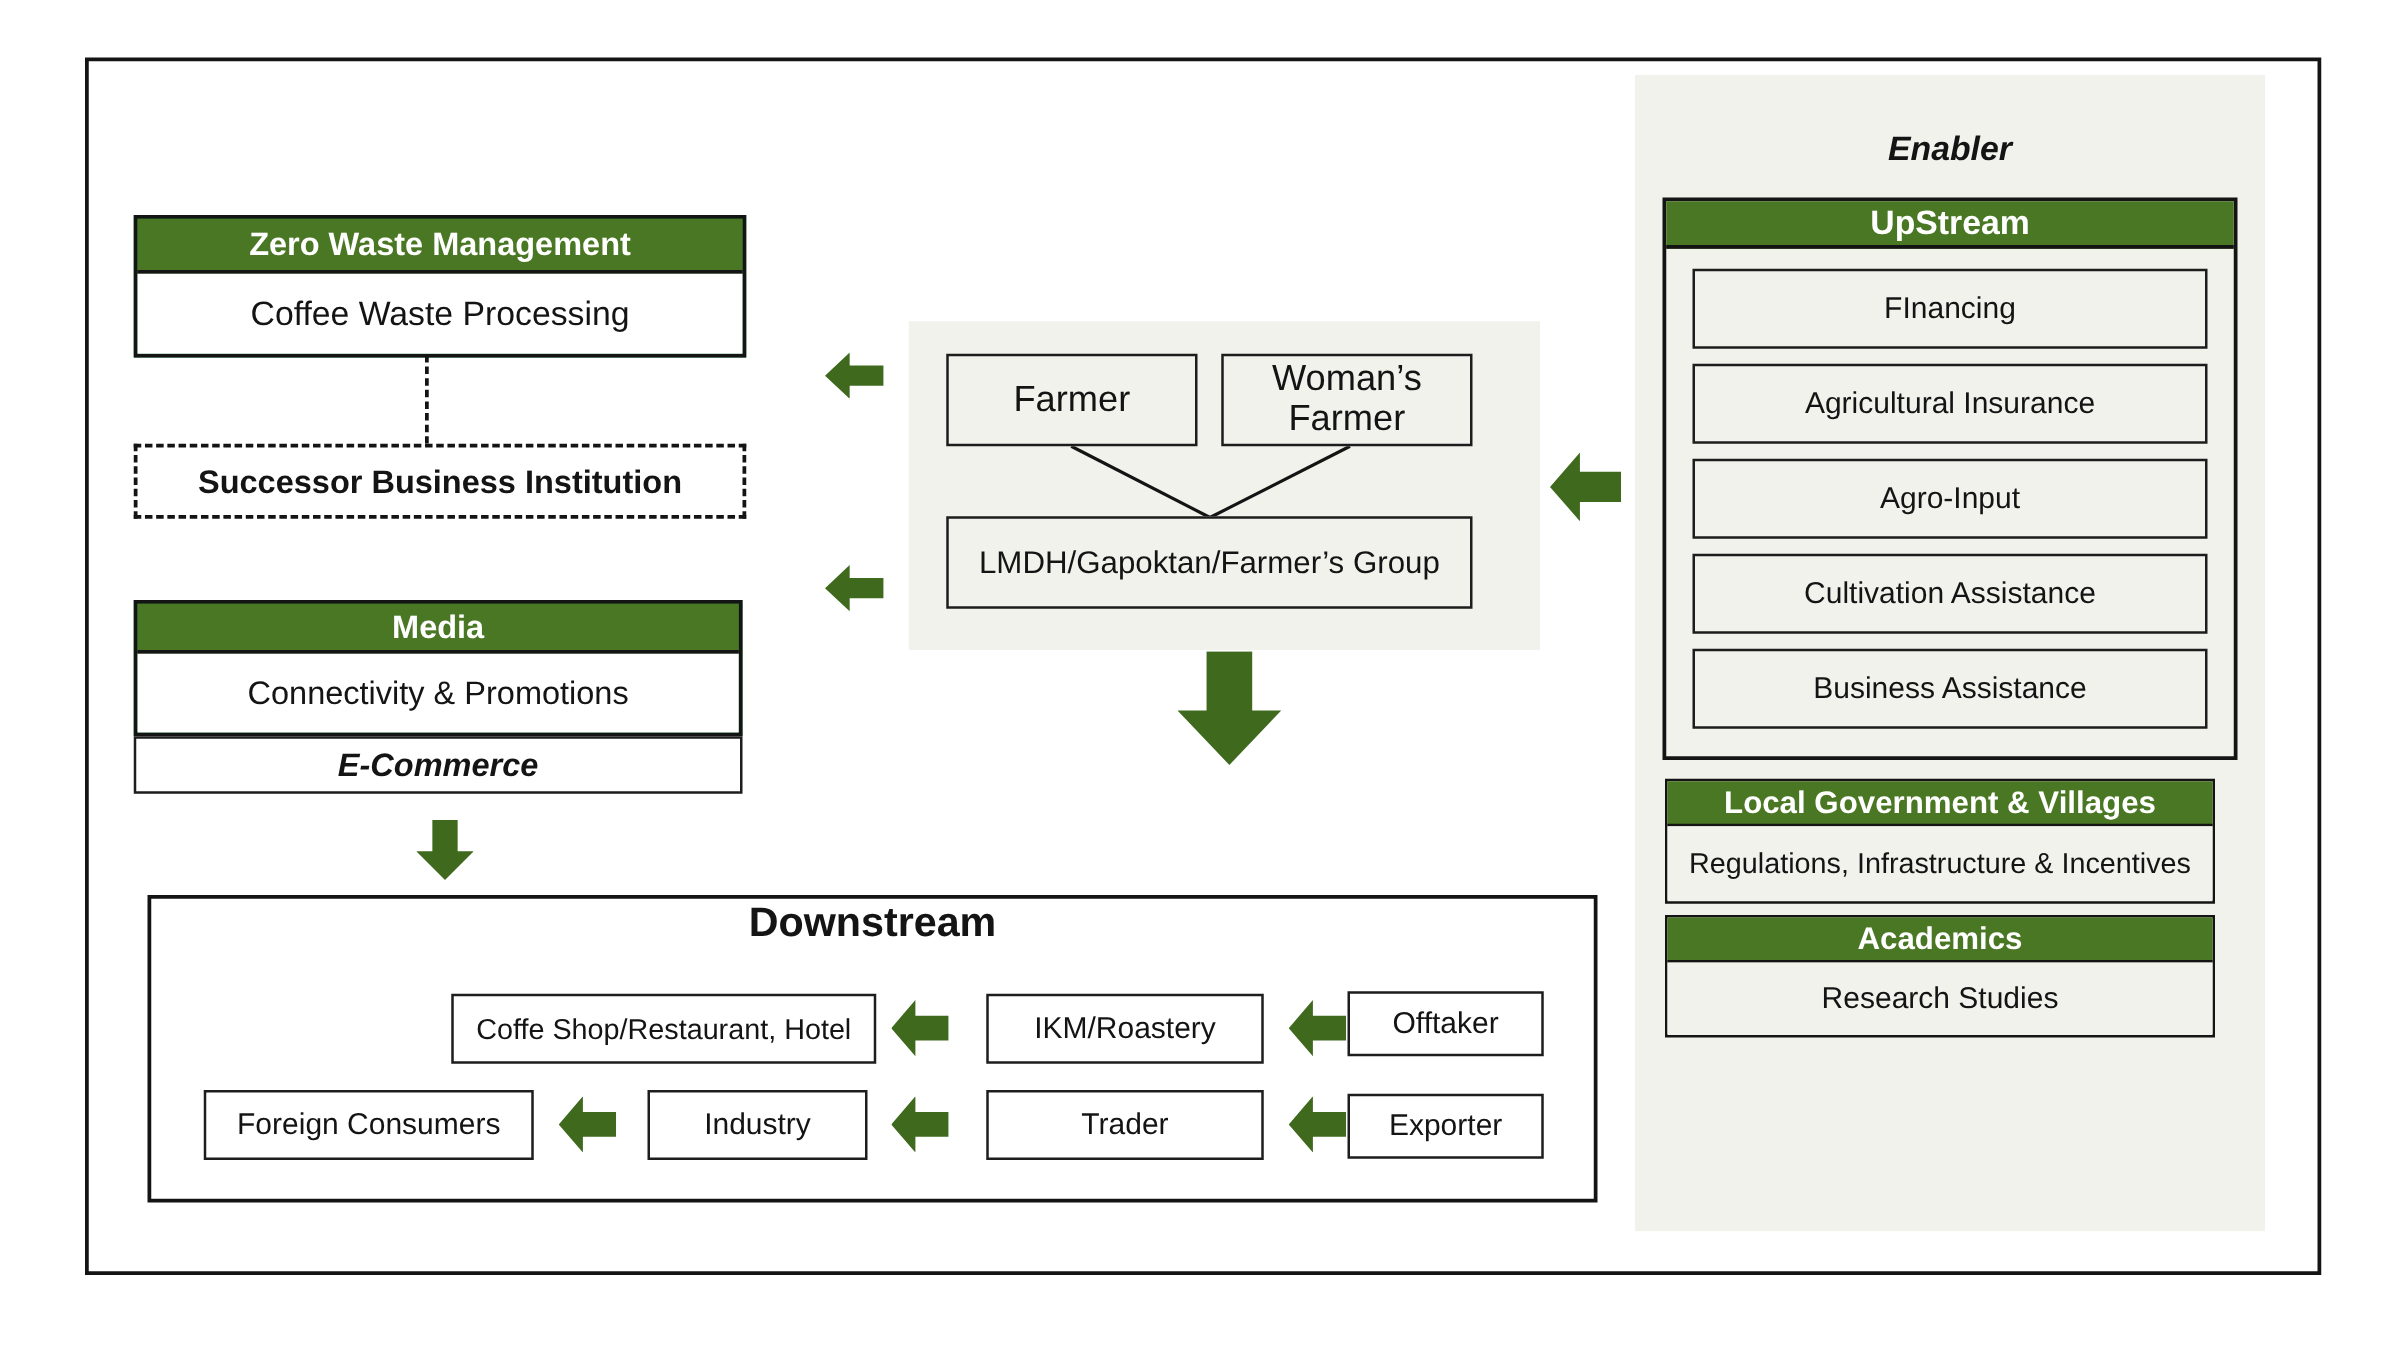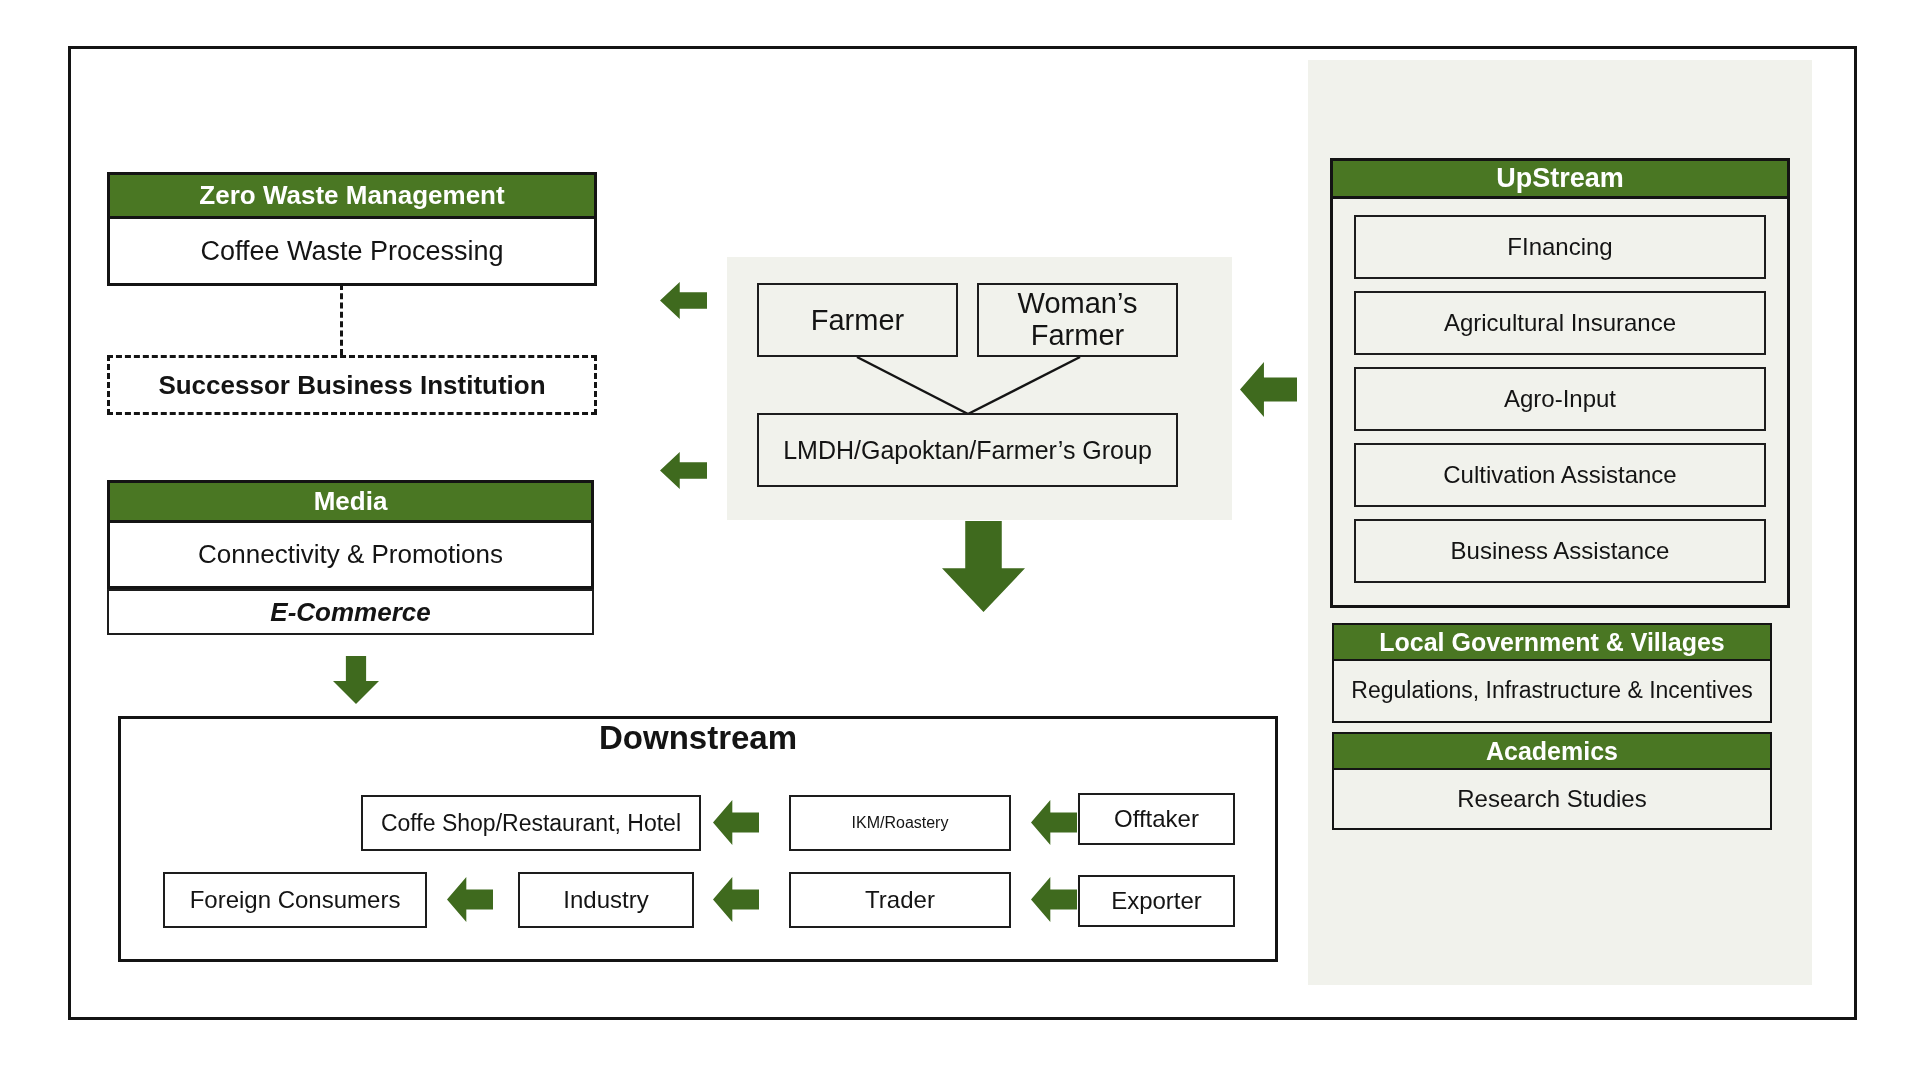--- a/index.html
+++ b/index.html
@@ -69,34 +69,35 @@
 <div class="abs arr-left" style="left:660px;top:282px;width:47px;height:37px;"></div>
 <div class="abs arr-left" style="left:660px;top:452px;width:47px;height:37px;"></div>
 <div class="abs arr-left" style="left:1240px;top:362px;width:57px;height:55px;"></div>
 <div class="abs arr-down" style="left:942px;top:521px;width:83px;height:91px;"></div>
 
 <div class="abs" style="left:118px;top:716px;width:1160px;height:246px;border:3px solid var(--line-dark);background:#fff;">
   <div class="cen" style="font-size:33px;font-weight:bold;">Downstream</div>
 
   <div class="abs pbox cen" style="left:240px;top:76px;width:340px;height:56px;font-size:23px;">Coffe Shop/Restaurant, Hotel</div>
   <div class="abs arr-left" style="left:592px;top:81px;width:46px;height:45px;"></div>
-  <div class="abs pbox cen" style="left:668px;top:76px;width:222px;height:56px;font-size:16px;">IKM/Roastery</div>
+  <div class="abs pbox cen" style="left:668px;top:76px;width:222px;height:56px;font-size:24px;">IKM/Roastery</div>
   <div class="abs arr-left" style="left:910px;top:81px;width:46px;height:45px;"></div>
   <div class="abs pbox cen" style="left:957px;top:74px;width:157px;height:52px;font-size:24px;">Offtaker</div>
 
   <div class="abs pbox cen" style="left:42px;top:153px;width:264px;height:56px;font-size:24px;">Foreign Consumers</div>
   <div class="abs arr-left" style="left:326px;top:158px;width:46px;height:45px;"></div>
   <div class="abs pbox cen" style="left:397px;top:153px;width:176px;height:56px;font-size:24px;">Industry</div>
   <div class="abs arr-left" style="left:592px;top:158px;width:46px;height:45px;"></div>
   <div class="abs pbox cen" style="left:668px;top:153px;width:222px;height:56px;font-size:24px;">Trader</div>
   <div class="abs arr-left" style="left:910px;top:158px;width:46px;height:45px;"></div>
   <div class="abs pbox cen" style="left:957px;top:156px;width:157px;height:52px;font-size:24px;">Exporter</div>
 </div>
 
 <div class="abs panel" style="left:1308px;top:60px;width:504px;height:925px;">
+  <div class="abs cen title-italic" style="left:0;top:44px;width:100%;font-size:27px;">Enabler</div>
 
   <div class="abs hbox lt" style="left:22px;top:98px;width:460px;height:450px;background:var(--panel-bg);">
     <div class="hdr cen" style="height:38px;font-size:27px;">UpStream</div>
     <div style="padding-top:16px;">
       <div class="pbox ltbox cen" style="width:412px;height:64px;margin:0 auto 12px auto;font-size:24px;">FInancing</div>
       <div class="pbox ltbox cen" style="width:412px;height:64px;margin:0 auto 12px auto;font-size:24px;">Agricultural Insurance</div>
       <div class="pbox ltbox cen" style="width:412px;height:64px;margin:0 auto 12px auto;font-size:24px;">Agro-Input</div>
       <div class="pbox ltbox cen" style="width:412px;height:64px;margin:0 auto 12px auto;font-size:24px;">Cultivation Assistance</div>
       <div class="pbox ltbox cen" style="width:412px;height:64px;margin:0 auto 0 auto;font-size:24px;">Business Assistance</div>
     </div>

